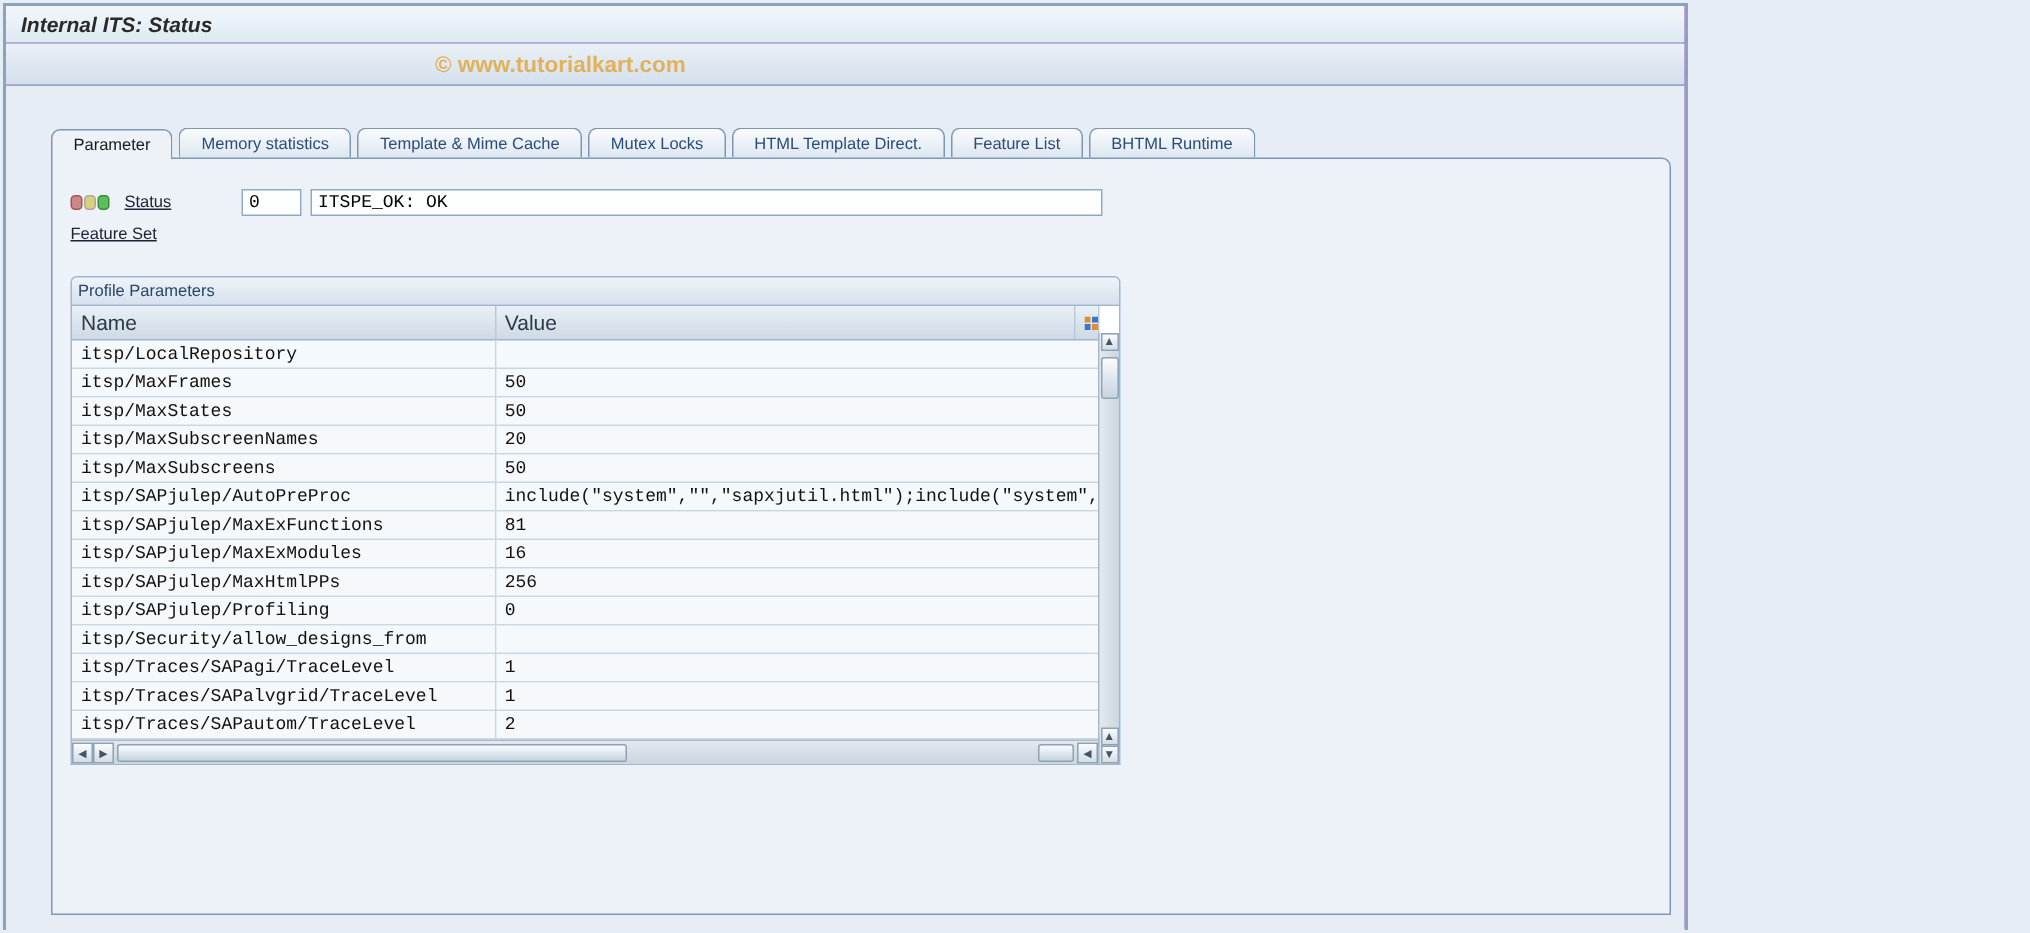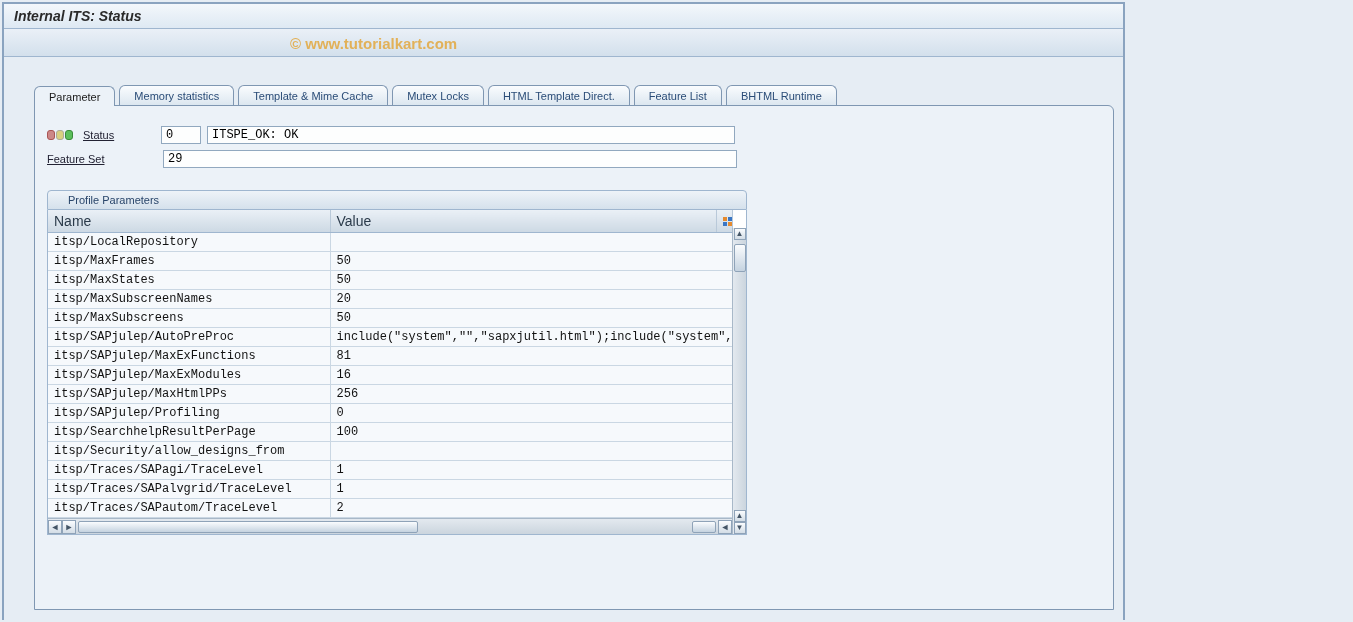--- a/index.html
+++ b/index.html
@@ -125,21 +125,21 @@
     .ro-input.full { width: 574px; }
     
     .groupbox {
       margin-top: 22px;
       width: 700px;
     }
     .groupbox-header {
       background: linear-gradient(#eef3f8, #d5e1ec);
       border: 1px solid #9fb6cf;
       border-radius: 4px 4px 0 0;
-      padding: 3px 20px;
+      padding: 3px 4px;
       color: #29456a;
       font-size: 11px;
     }
     .table-wrapper {
       border: 1px solid #9fb6cf;
       border-top: none;
       background: #fff;
       position: relative;
     }
     table.grid {
@@ -261,21 +261,20 @@
           <span class="lamp red"></span>
             <span class="lamp yellow"></span>
             <span class="lamp green"></span>
         </span>
         <span class="field-label" style="width:72px;">Status</span>
         <input class="ro-input small" readonly="" value="0" style="">
         <input class="ro-input wide" readonly="" value="ITSPE_OK: OK" style="">
       </div>
       <div class="field-row">
         <span class="field-label" style="width:110px;">Feature Set</span>
-        <input class="ro-input full" readonly="" value="29" style="">
       </div>
 
       <div class="groupbox">
         <div class="groupbox-header">Profile Parameters</div>
         <div class="table-wrapper">
           <table class="grid">
             <colgroup>
               <col style="width:282px">
               <col style="width:386px">
               <col style="width:16px">
@@ -328,24 +327,20 @@
                   <td>itsp/SAPjulep/MaxExModules</td>
                   <td colspan="2">16</td>
                 </tr>
                 <tr>
                   <td>itsp/SAPjulep/MaxHtmlPPs</td>
                   <td colspan="2">256</td>
                 </tr>
                 <tr>
                   <td>itsp/SAPjulep/Profiling</td>
                   <td colspan="2">0</td>
-                </tr>
-                <tr>
-                  <td>itsp/SearchhelpResultPerPage</td>
-                  <td colspan="2">100</td>
                 </tr>
                 <tr>
                   <td>itsp/Security/allow_designs_from</td>
                   <td colspan="2"></td>
                 </tr>
                 <tr>
                   <td>itsp/Traces/SAPagi/TraceLevel</td>
                   <td colspan="2">1</td>
                 </tr>
                 <tr>

